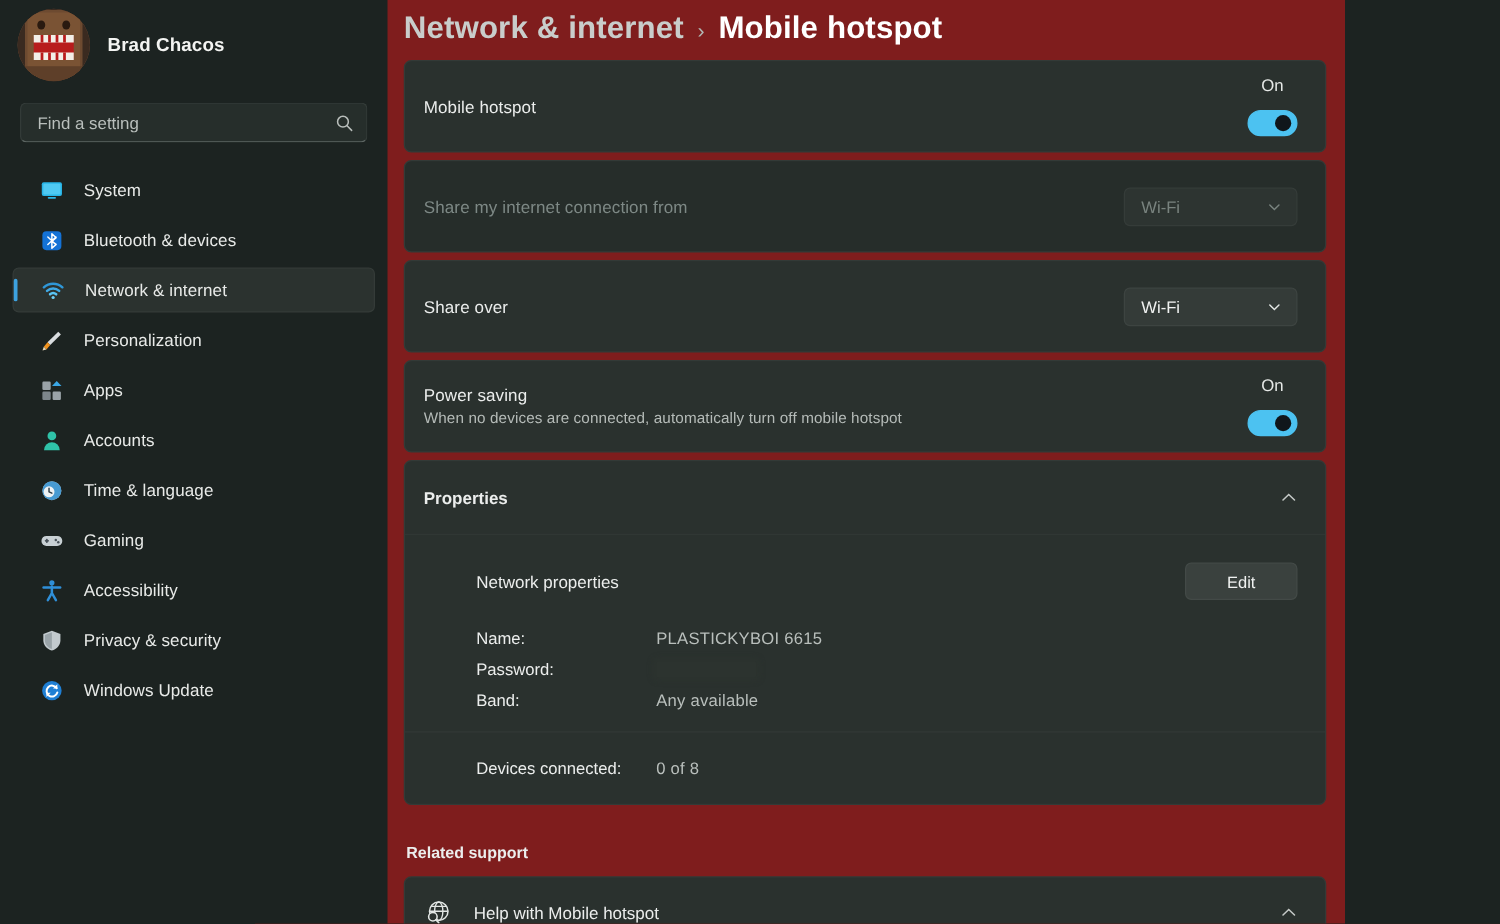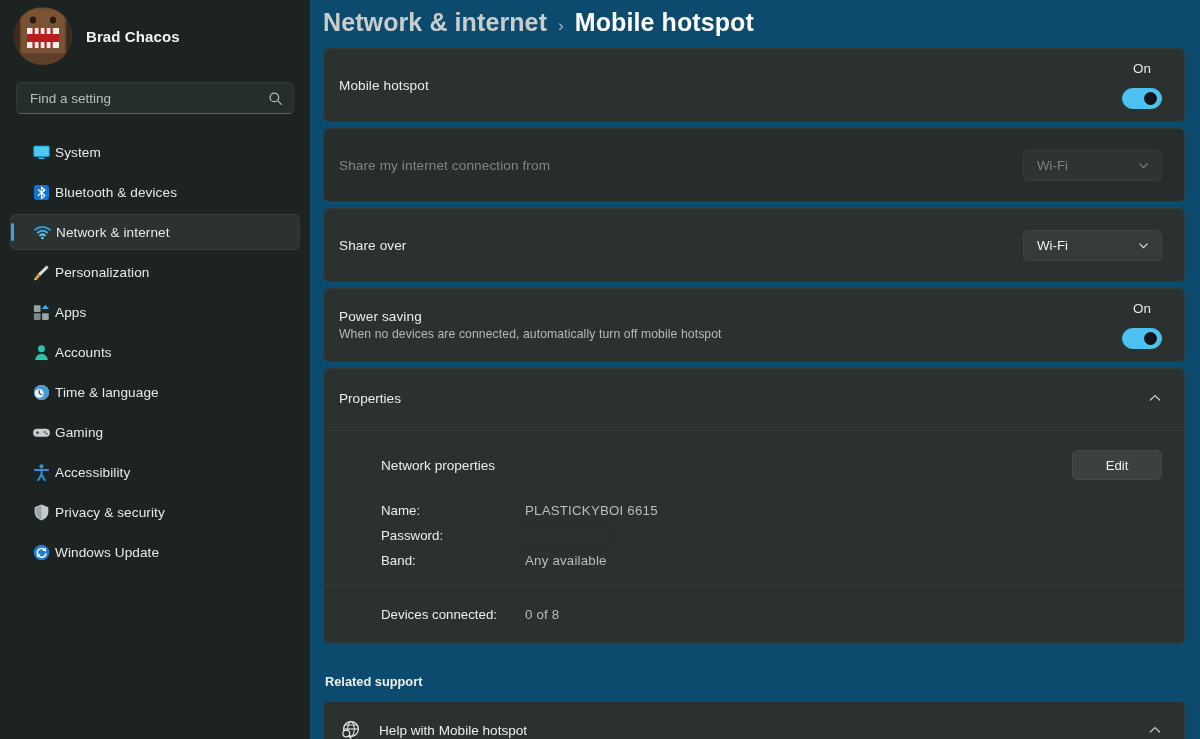--- a/index.html
+++ b/index.html
@@ -8,23 +8,23 @@
     width: 1200px;
     height: 739px;
     overflow: hidden;
     background: #1c2321;
     font-family: "Liberation Sans", sans-serif;
     -webkit-font-smoothing: antialiased;
   }
 
   #app {
     position: relative;
-    width: 1200px;
+    width: 1076px;
     height: 739px;
-    background: #0c4a6e;
+    background: #7f1d1d;
     display: flex;
     justify-content: flex-end;
   }
 
   
   .sidebar {
     width: 310px;
     height: 739px;
     flex: 0 0 310px;
     background: #1c2321;
@@ -85,21 +85,21 @@
   }
   .search-input::placeholder { color: #b9bfbc; opacity: 1; }
   .search-icon { width: 15px; height: 15px; flex: 0 0 15px; opacity: .85; }
 
   .nav { margin-top: 20px; padding: 0 10px; }
 
   .nav-item {
     position: relative;
     display: flex;
     align-items: center;
-    gap: 4px;
+    gap: 16px;
     height: 36px;
     padding-left: 22px;
     margin-bottom: 4px;
     border-radius: 5px;
     cursor: pointer;
   }
   .nav-item.selected {
     background: #2b322f;
     border: 1px solid #343b38;
   }
@@ -224,20 +224,21 @@
   .dropdown.disabled .dropdown-value { color: #79837f; }
   .chev { width: 11px; height: 11px; }
 
   
   .expander-head {
     display: flex;
     align-items: center;
     min-height: 58px;
     padding: 0 22px 0 15px;
     cursor: pointer;
+    font-weight: bold;
   }
   .expander-title {
     flex: 1;
     font-size: 13.6px;
     color: #ebedec;
   }
   .chev-lg { width: 14px; height: 14px; opacity: .85; }
 
   .expander-body {
     border-top: 1px solid #303734;

